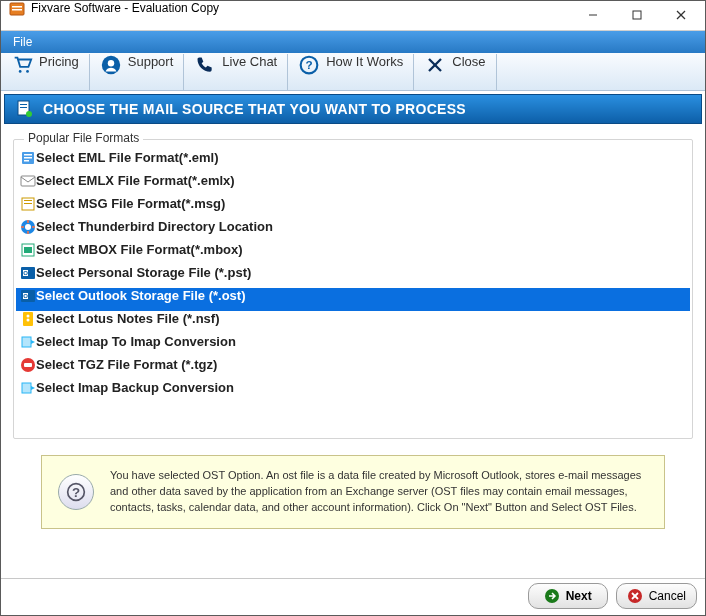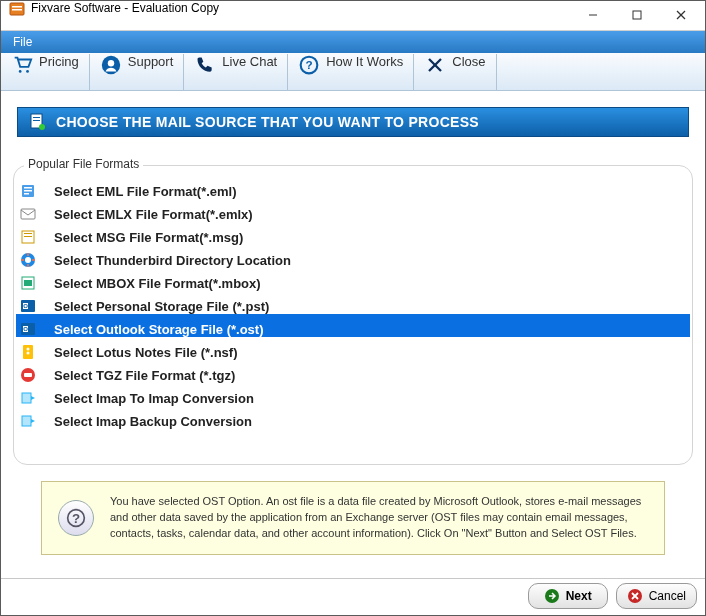--- a/index.html
+++ b/index.html
@@ -8,28 +8,28 @@
 .titlebar-icon{width:16px;height:16px;margin:0 6px;display:inline-flex}
 .titlebar-title{font-size:12px;color:#000;flex:1}
 .titlebar-controls{display:flex;gap:0}
 .titlebar-btn{width:44px;height:28px;display:flex;align-items:center;justify-content:center;background:transparent}
 .titlebar-btn svg{display:block}
 .menubar{height:22px;background:linear-gradient(#4a9de8,#2779c4);display:flex;align-items:center;padding-left:4px}
 .menu-item{color:#fff;font-size:12px;padding:2px 8px}
 .toolbar{height:38px;background:linear-gradient(#f9fbfe,#dbe9f6);display:flex;align-items:center;border-bottom:1px solid #b0c4d8}
 .tool-btn{height:36px;display:flex;gap:6px;padding:0 10px;border-right:1px solid #b0c4d8;font-size:13px;color:#333}
 .tool-icon{width:22px;height:22px;display:inline-flex;align-items:center;justify-content:center}
-.banner{height:30px;background:linear-gradient(#2a8fe0,#0d5fa8);display:flex;align-items:center;gap:10px;padding-left:10px;border:1px solid #0a4a85;margin:16px}
+.banner{height:30px;background:linear-gradient(#2a8fe0,#0d5fa8);display:flex;align-items:center;gap:10px;padding-left:10px;border:1px solid #0a4a85;margin:3px}
 .banner-icon{width:18px;height:18px;display:inline-flex}
 .banner-text{color:#fff;font-weight:bold;font-size:14px;letter-spacing:.3px}
 .content{padding:12px 12px 0}
-.groupbox{border:1px solid #d5d5d5;border-radius:14px;padding:10px 2px 6px;position:relative;height:300px}
+.groupbox{border:1px solid #d5d5d5;border-radius:2px;padding:10px 2px 6px;position:relative;height:300px}
 .group-title{position:absolute;top:-9px;left:10px;background:#fff;padding:0 4px;font-size:12px;color:#333}
 .file-list{}
-.file-item{height:23px;display:flex;align-items:flex-end;gap:18px;padding-left:4px;font-size:13px;font-weight:bold;color:#222}
+.file-item{height:23px;display:flex;align-items:flex-start;gap:0;padding-left:4px;font-size:13px;font-weight:bold;color:#222}
 .file-item.selected{background:#0a6fe0;color:#fff}
 .file-icon{width:16px;height:16px;display:inline-flex;align-items:center;justify-content:center;flex-shrink:0}
 .info-panel{margin:16px 28px 0;border:1px solid #c9c38a;background:#feffe0;padding:12px 16px;display:flex;align-items:center;gap:16px}
 .info-icon{width:36px;height:36px;border-radius:50%;border:1px solid #9aa;background:linear-gradient(#fff,#dde);display:flex;align-items:center;justify-content:center;flex-shrink:0}
 .info-text{font-size:11px;color:#333;line-height:1.45}
 .footer{position:absolute;bottom:6px;right:8px;display:flex;gap:8px}
 .btn{height:26px;min-width:80px;background:linear-gradient(#fdfdfd,#e2e2e2);border:1px solid #9a9a9a;border-radius:10px;display:flex;align-items:center;justify-content:center;gap:6px;font-size:12px;padding:0 10px}
 .btn.primary{font-weight:bold}
 .btn-icon{width:16px;height:16px;display:inline-flex}
 .footer-line{position:absolute;bottom:36px;left:0;right:0;height:1px;background:#c8c8c8}
@@ -210,34 +210,34 @@
               <rect x="3" y="1" width="10" height="14" fill="#ffc107" rx="1"></rect>
               <circle cx="8" cy="5" r="1.5" fill="#fff"></circle>
               <circle cx="8" cy="9" r="1.5" fill="#fff"></circle>
             </svg>
           </span>
           <span>Select Lotus Notes File (*.nsf)</span>
         </div>
         <div class="file-item">
           <span class="file-icon">
             <svg viewBox="0 0 16 16">
+              <rect x="2" y="3" width="9" height="10" fill="#b3e5fc" stroke="#29b6f6"></rect>
+              <path d="M11 6l4 2-4 2" fill="#29b6f6"></path>
+            </svg>
+          </span>
+          <span>Select Imap To Imap Conversion</span>
+        </div>
+        <div class="file-item">
+          <span class="file-icon">
+            <svg viewBox="0 0 16 16">
               <circle cx="8" cy="8" r="7" fill="#e53935"></circle>
               <rect x="4" y="6" width="8" height="4" fill="#fff" rx="1"></rect>
             </svg>
           </span>
           <span>Select TGZ File Format (*.tgz)</span>
-        </div>
-        <div class="file-item">
-          <span class="file-icon">
-            <svg viewBox="0 0 16 16">
-              <rect x="2" y="3" width="9" height="10" fill="#b3e5fc" stroke="#29b6f6"></rect>
-              <path d="M11 6l4 2-4 2" fill="#29b6f6"></path>
-            </svg>
-          </span>
-          <span>Select Imap To Imap Conversion</span>
         </div>
         <div class="file-item">
           <span class="file-icon">
             <svg viewBox="0 0 16 16">
               <rect x="2" y="3" width="9" height="10" fill="#b3e5fc" stroke="#29b6f6"></rect>
               <path d="M11 6l4 2-4 2" fill="#29b6f6"></path>
             </svg>
           </span>
           <span>Select Imap Backup Conversion</span>
         </div>

